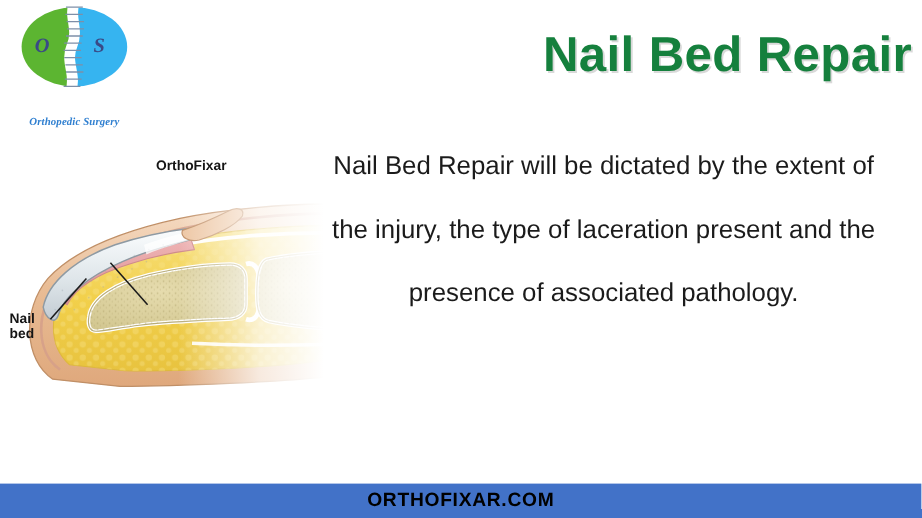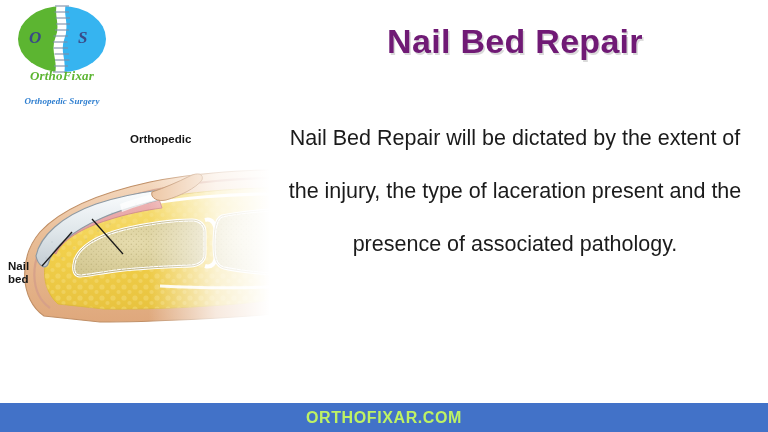--- a/index.html
+++ b/index.html
@@ -93,33 +93,33 @@
     color: #2f7fd0;
     letter-spacing: 0.1px;
   }
 
   
   #page-title {
     position: absolute;
     left: 270px;
     top: 22px;
     width: 490px;
-    text-align: center;
-    font-family: "Liberation Sans", sans-serif;
-    font-size: 34px;
-    font-weight: bold;
-    color: #701a75;
+    text-align: right;
+    font-family: "Liberation Sans", sans-serif;
+    font-size: 41px;
+    font-weight: bold;
+    color: #15803d;
     text-shadow: 1.5px 1.5px 0 rgba(170,170,170,0.45);
     letter-spacing: 0.3px;
   }
 
   
   #body-copy {
     position: absolute;
-    left: 272px;
+    left: 260px;
     top: 112px;
     width: 486px;
     text-align: center;
     font-family: "Liberation Sans", sans-serif;
     font-size: 21.5px;
     line-height: 53px;
     color: #1b1b1b;
     font-weight: 400;
   }
 
@@ -154,21 +154,21 @@
     height: 29px;
     background: #4272c8;
     display: flex;
     align-items: center;
     justify-content: center;
   }
   #footer-text {
     font-family: "Liberation Sans", sans-serif;
     font-size: 16px;
     font-weight: bold;
-    color: #bef264;
+    color: #000000;
     letter-spacing: 0.6px;
   }
 </style>
 </head>
 <body>
 
 <div id="logo-block">
 
   <div id="logo-mark">
     <div class="logo-half left"></div>
@@ -189,21 +189,20 @@
         <path d="M7 58 H21.5"></path>
           <path d="M6 64 H20"></path>
           <path d="M5 70 H19"></path>
       </g>
     </svg>
 
     <div class="logo-glyph g-left">O</div>
     <div class="logo-glyph g-right">S</div>
   </div>
 
-  <div id="logo-name">OrthoFixar</div>
   <div id="logo-sub">Orthopedic Surgery</div>
 </div>
 
 <div id="page-title">Nail Bed Repair</div>
 
 <div id="body-copy">Nail Bed Repair will be dictated by the extent of the injury, the type of laceration present and the presence of associated pathology.</div>
 
 <div id="illustration">
   <svg width="270" height="215" viewBox="0 0 270 215">
     <defs>
@@ -323,19 +322,19 @@
                C196 80, 180 88, 166 92 C158 94, 150 90, 152 84 Z" fill="#edc6a3" stroke="#c08f66" stroke-width="1"></path>
 
       <rect x="0" y="0" width="270" height="215" fill="url(#fadeRight)"></rect>
 
       <line x1="123" y1="146" x2="92" y2="111" stroke="#1a1a1a" stroke-width="1.3"></line>
       <line x1="42" y1="158" x2="72" y2="124" stroke="#1a1a1a" stroke-width="1.3"></line>
     </g>
   </svg>
 </div>
 
-<div class="anat-label" id="label-fingernail">Orthopedic</div>
+<div class="anat-label" id="label-fingernail">OrthoFixar</div>
 <div class="anat-label" id="label-nailbed">Nail
 bed</div>
 
 <div id="footer-bar">
   <span id="footer-text">ORTHOFIXAR.COM</span>
 </div>
 
 </body></html>

